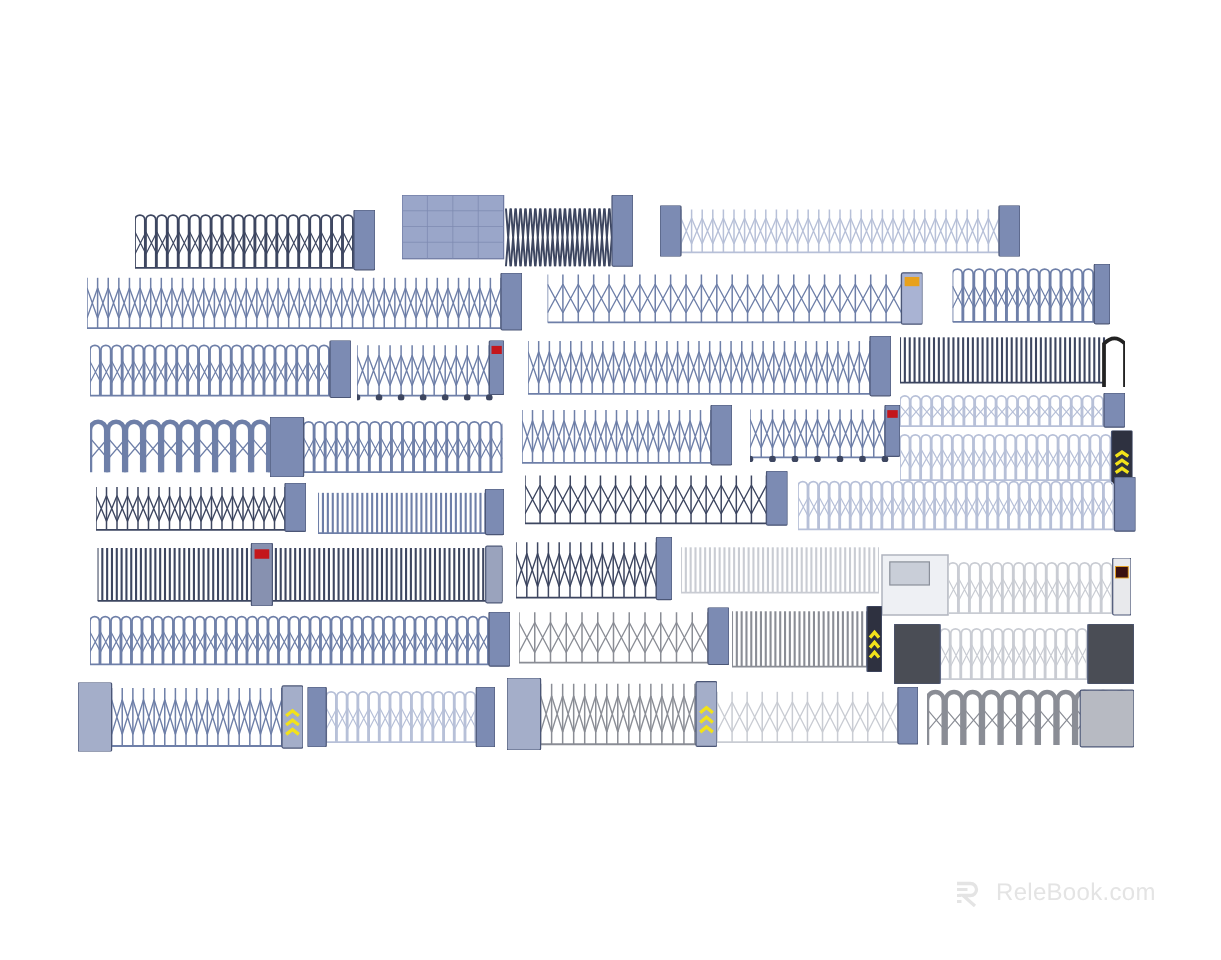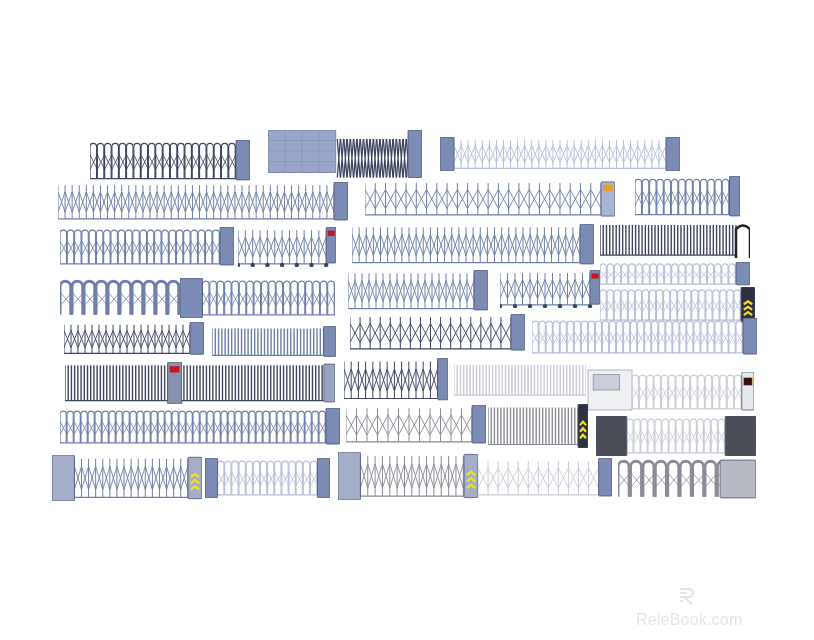--- a/index.html
+++ b/index.html
@@ -1,20 +1,20 @@
 <!DOCTYPE html>
 <html><head>
 <meta charset="utf-8">
 <style>
   html,body{margin:0;padding:0;background:#ffffff;}
   body{width:814px;height:640px;position:relative;overflow:hidden;font-family:"Liberation Sans",sans-serif;}
   .canvas{position:absolute;left:0;top:0;width:814px;height:640px;}
   .gate{position:absolute;}
   .gate svg{display:block;width:100%;height:100%;}
-  .watermark{position:absolute;left:636px;top:587px;display:flex;align-items:center;gap:6px;color:#e4e4e4;font-size:16px;letter-spacing:0.2px;flex-direction:column;}
+  .watermark{position:absolute;left:636px;top:587px;display:flex;align-items:center;gap:6px;color:#e4e4e4;font-size:16px;letter-spacing:0.2px;}
   .wm-logo{width:22px;height:18px;}
 </style>
 </head>
 <body>
 
 <div class="canvas" id="canvas">
     <div class="gate" style="left: 90px; top: 140px; width: 160px; height: 42px;">
       <svg viewBox="0 0 160 42" preserveAspectRatio="none">
         <line x1="0" y1="38.64" x2="146" y2="38.64" stroke="#3d4660" stroke-width="1.2"></line>
         <path d="M0 38.64 L0 6.645 A3.285 3.285 0 0 1 6.57 6.645 L6.57 38.64" stroke="#3d4660" stroke-width="1.2" fill="none"></path>

